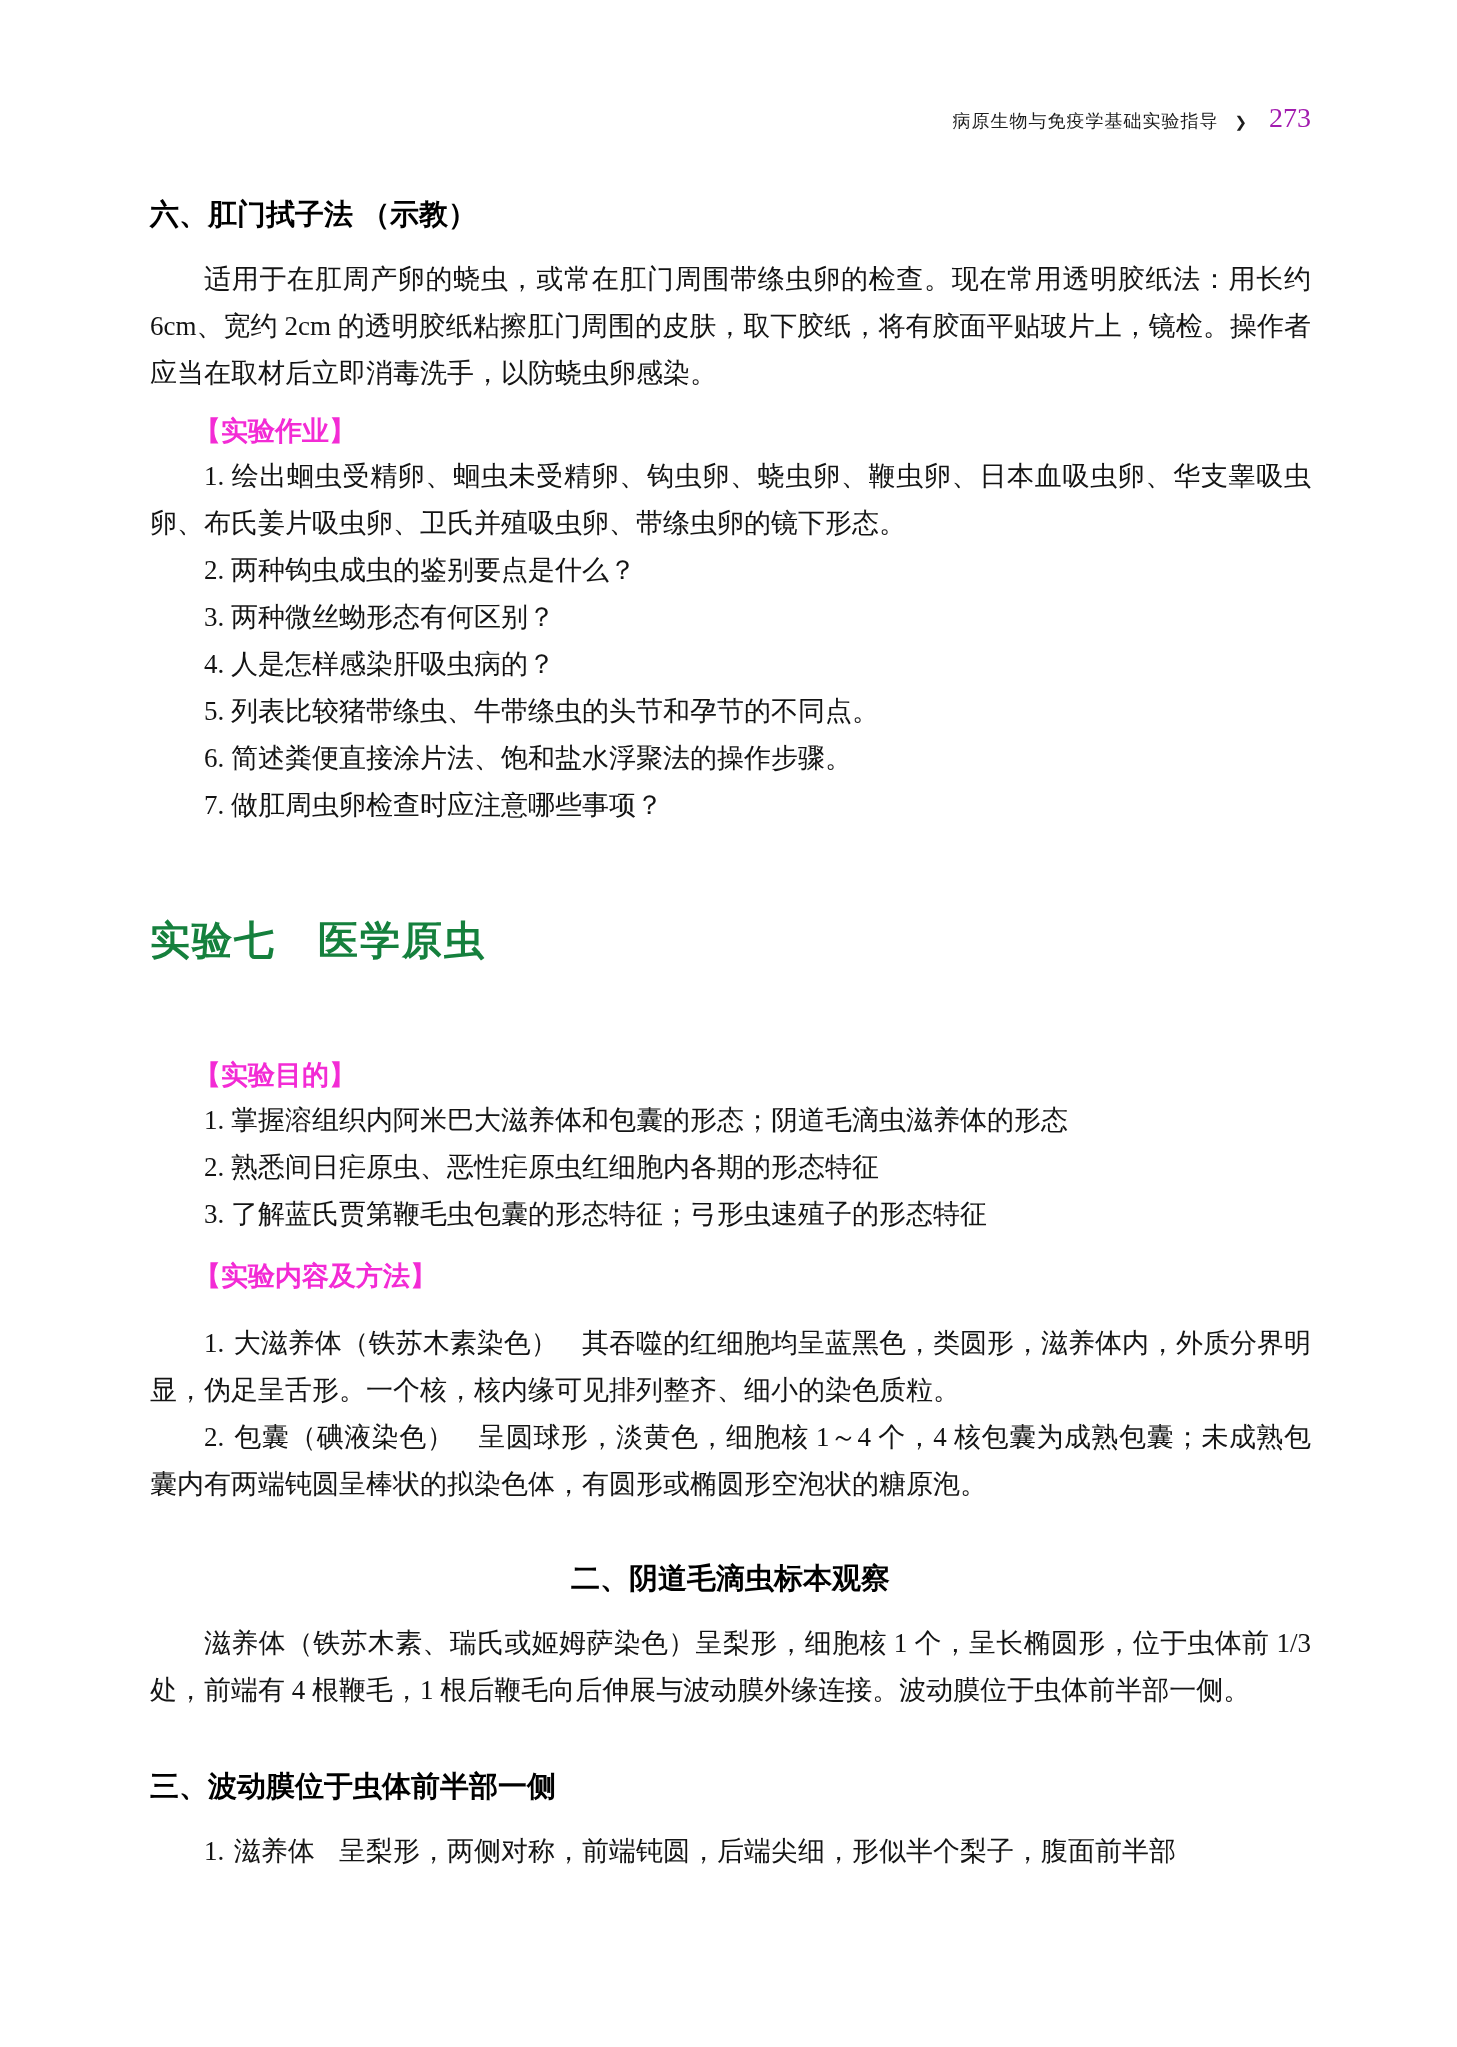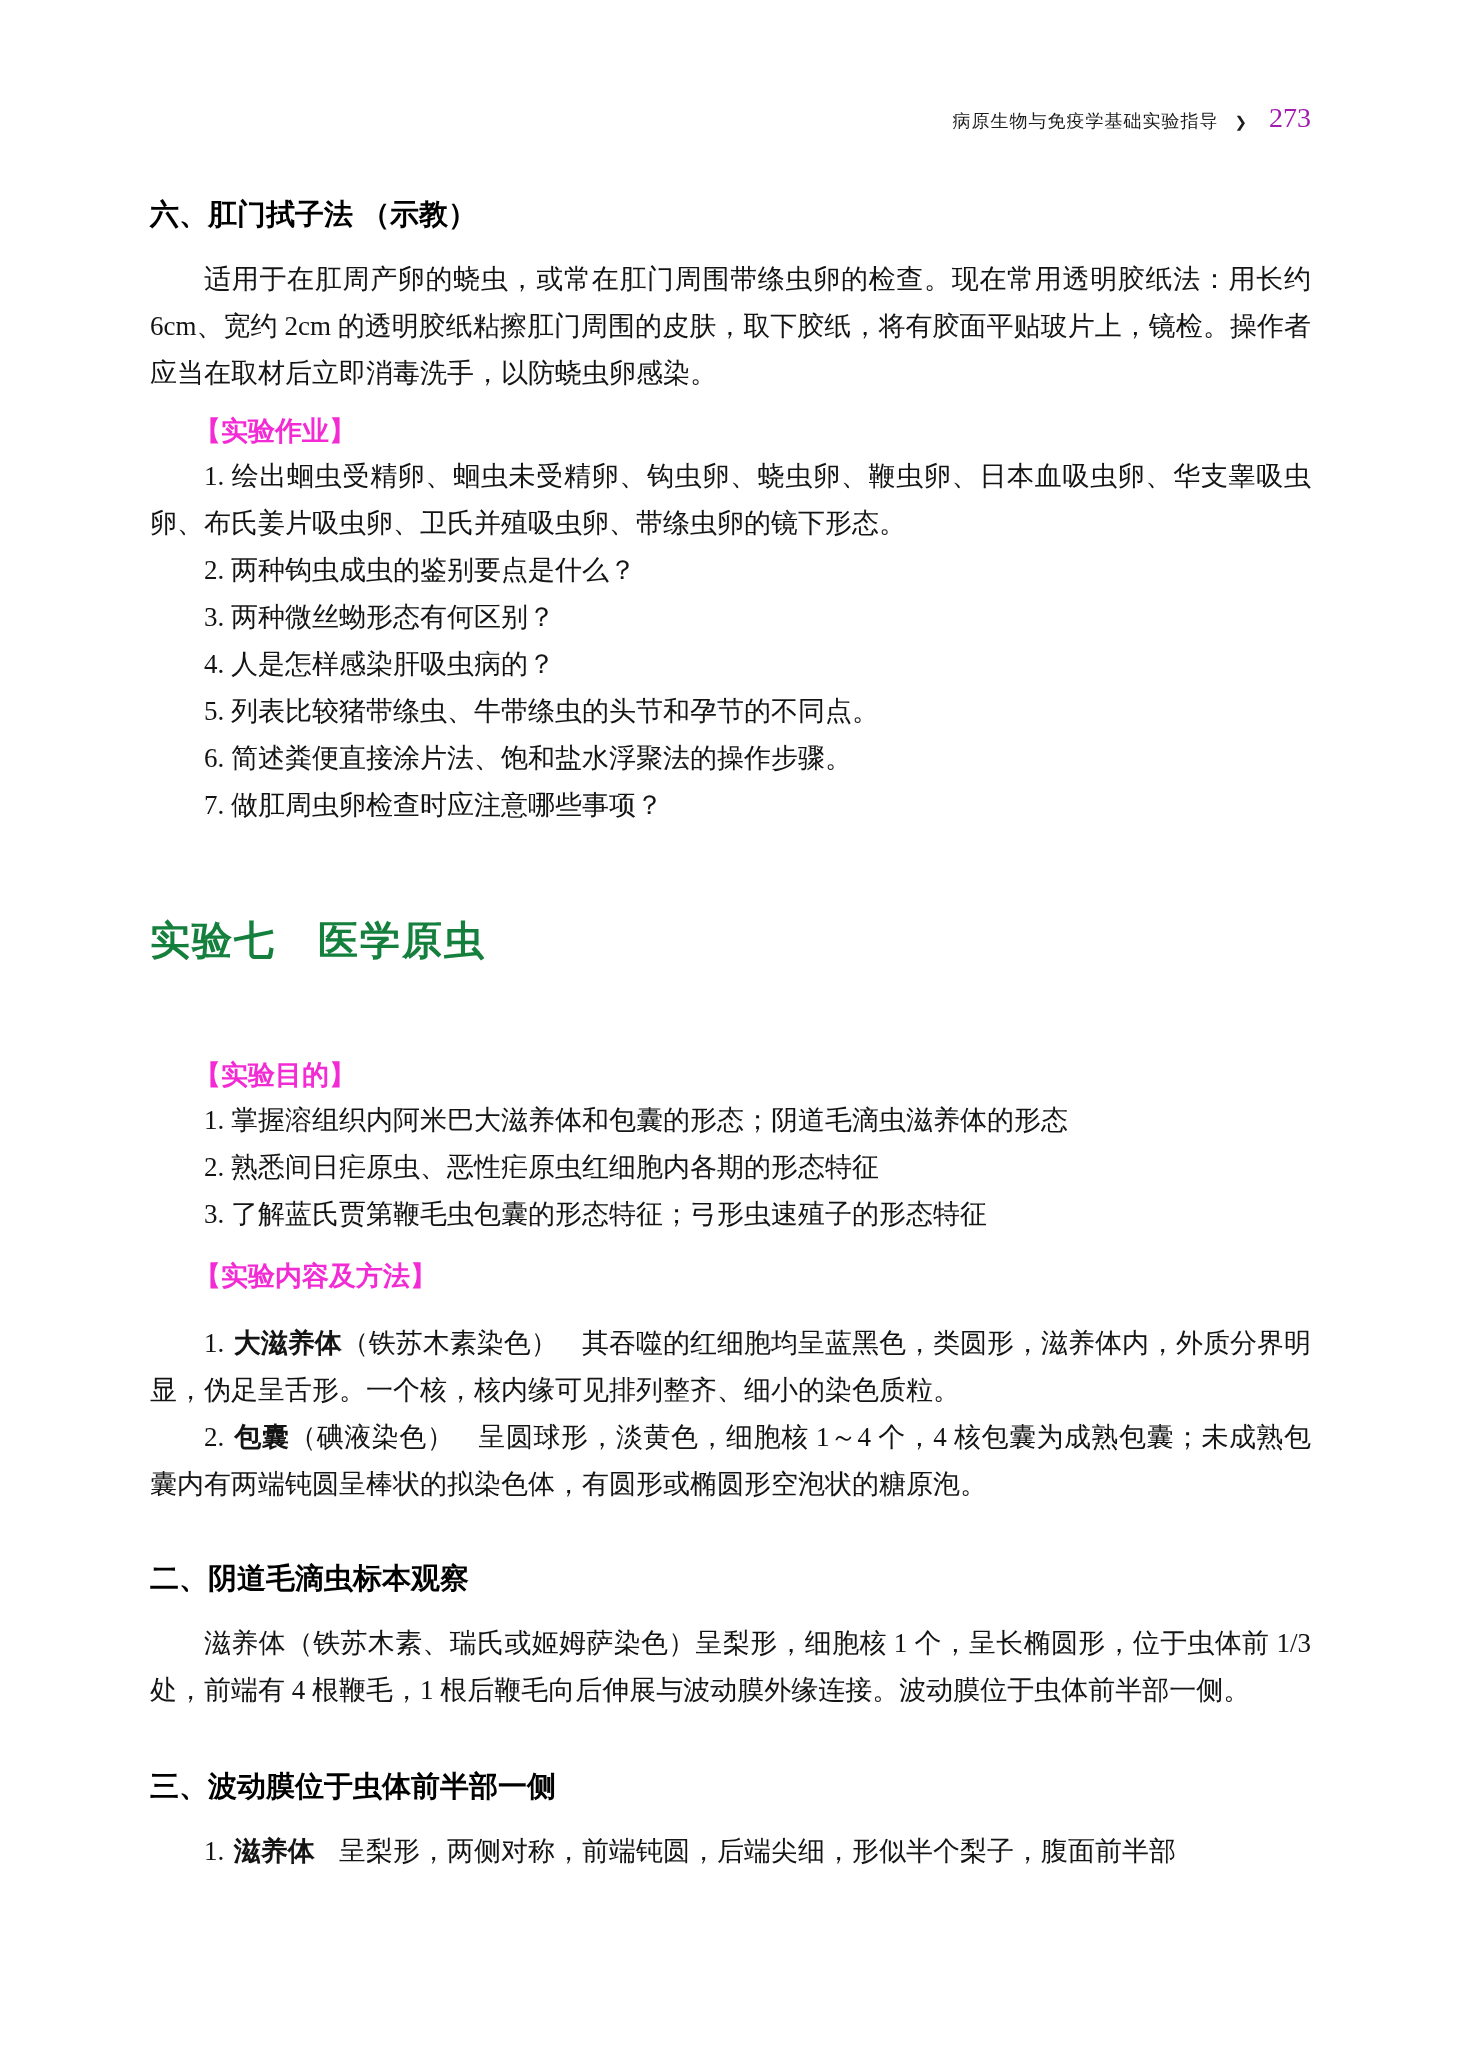--- a/index.html
+++ b/index.html
@@ -30,33 +30,33 @@
   }
   .pink-heading{
     font-family:"Liberation Sans","DejaVu Sans",sans-serif;
     font-weight:bold;font-size:27px;line-height:44px;
     margin:12px 0 0 44px;
   }
   .pink-homework{margin-top:12px;}
   .pink-objectives{margin-top:84px;}
   .pink-methods{margin-top:16px;}
   .h-one{margin-top:46px;}
-  .h-two{margin-top:50px;}
+  .h-two{margin-top:50px;text-align:center;}
   .h-three{margin-top:52px;}
   
   .body-text{
     font-size:27px;line-height:47px;text-align:justify;
     margin:0;color:#141414;
   }
   .para{margin-top:22px;text-indent:2em;}
   .list-item{margin:0;text-indent:2em;}
   .num{margin-right:0.35em;}
   .term{
     font-family:"Liberation Sans","DejaVu Sans",sans-serif;
-    font-weight:bold;
+    font-weight:normal;
   }
   .stain{margin-right:0.9em;}
   .term-gap{margin-right:0.9em;}
 </style>
 </head>
 <body>
 
 <div class="page">
 
   <div class="header">

